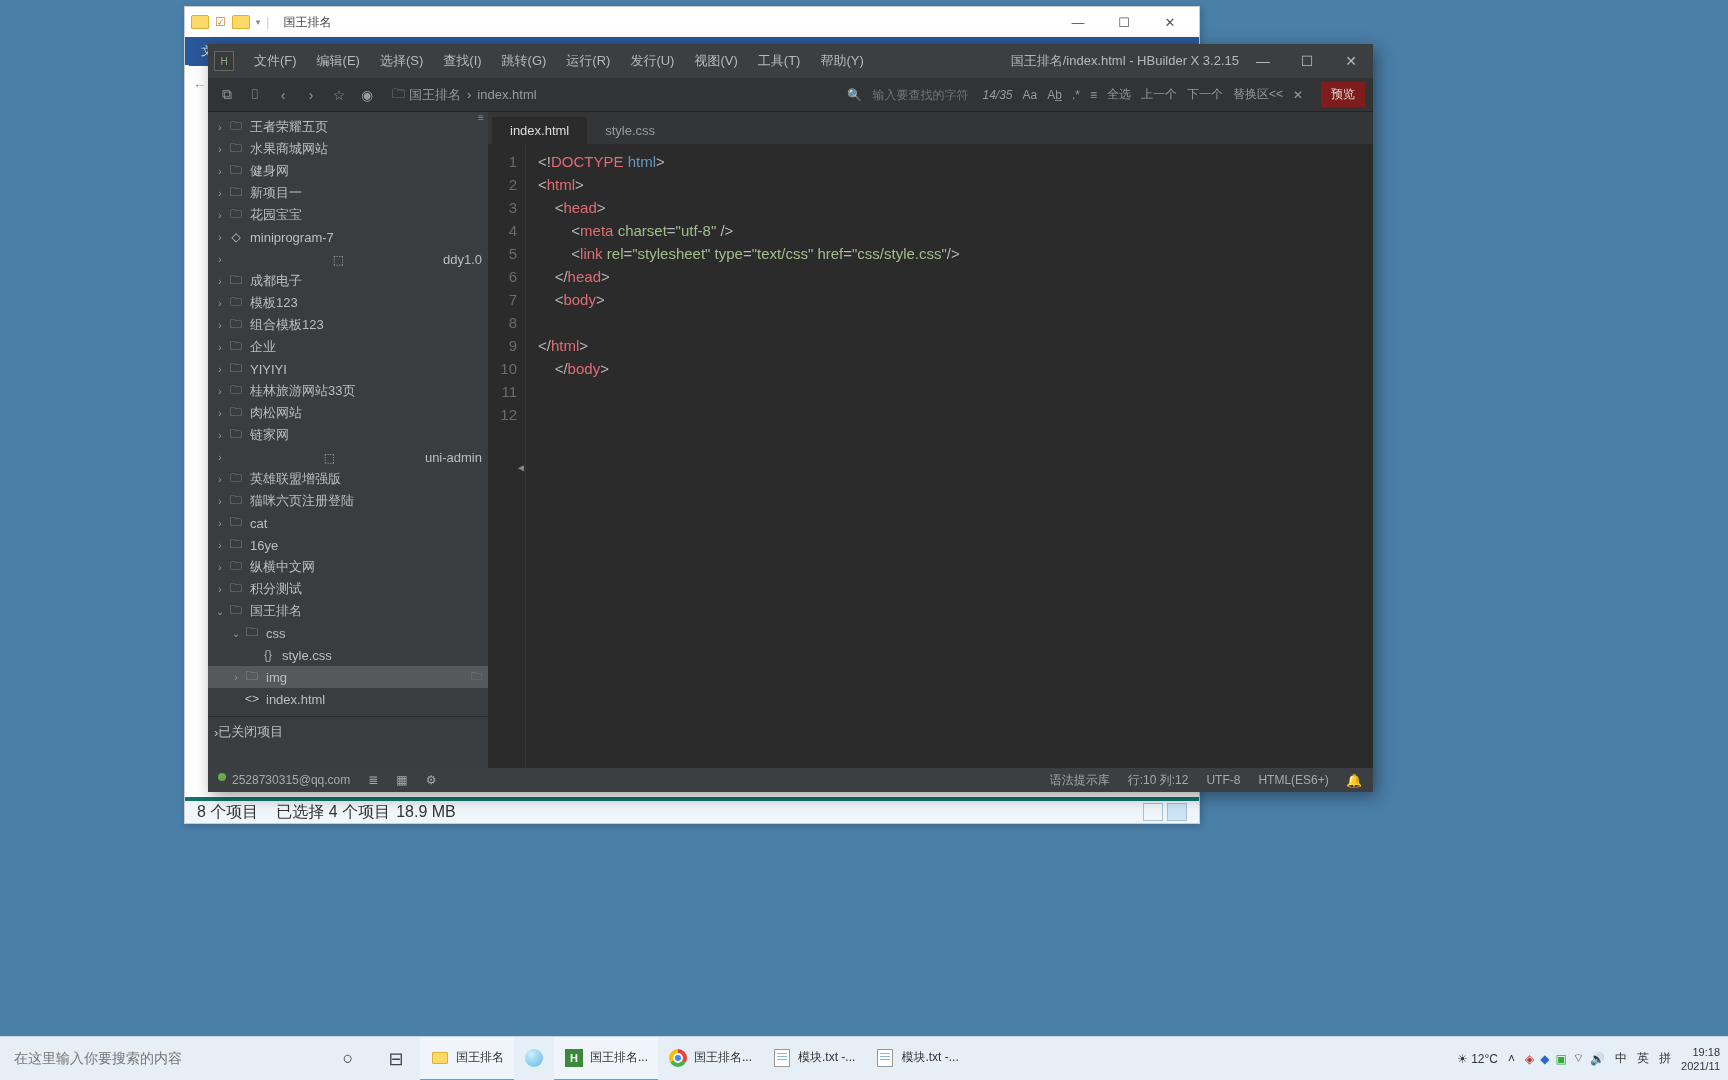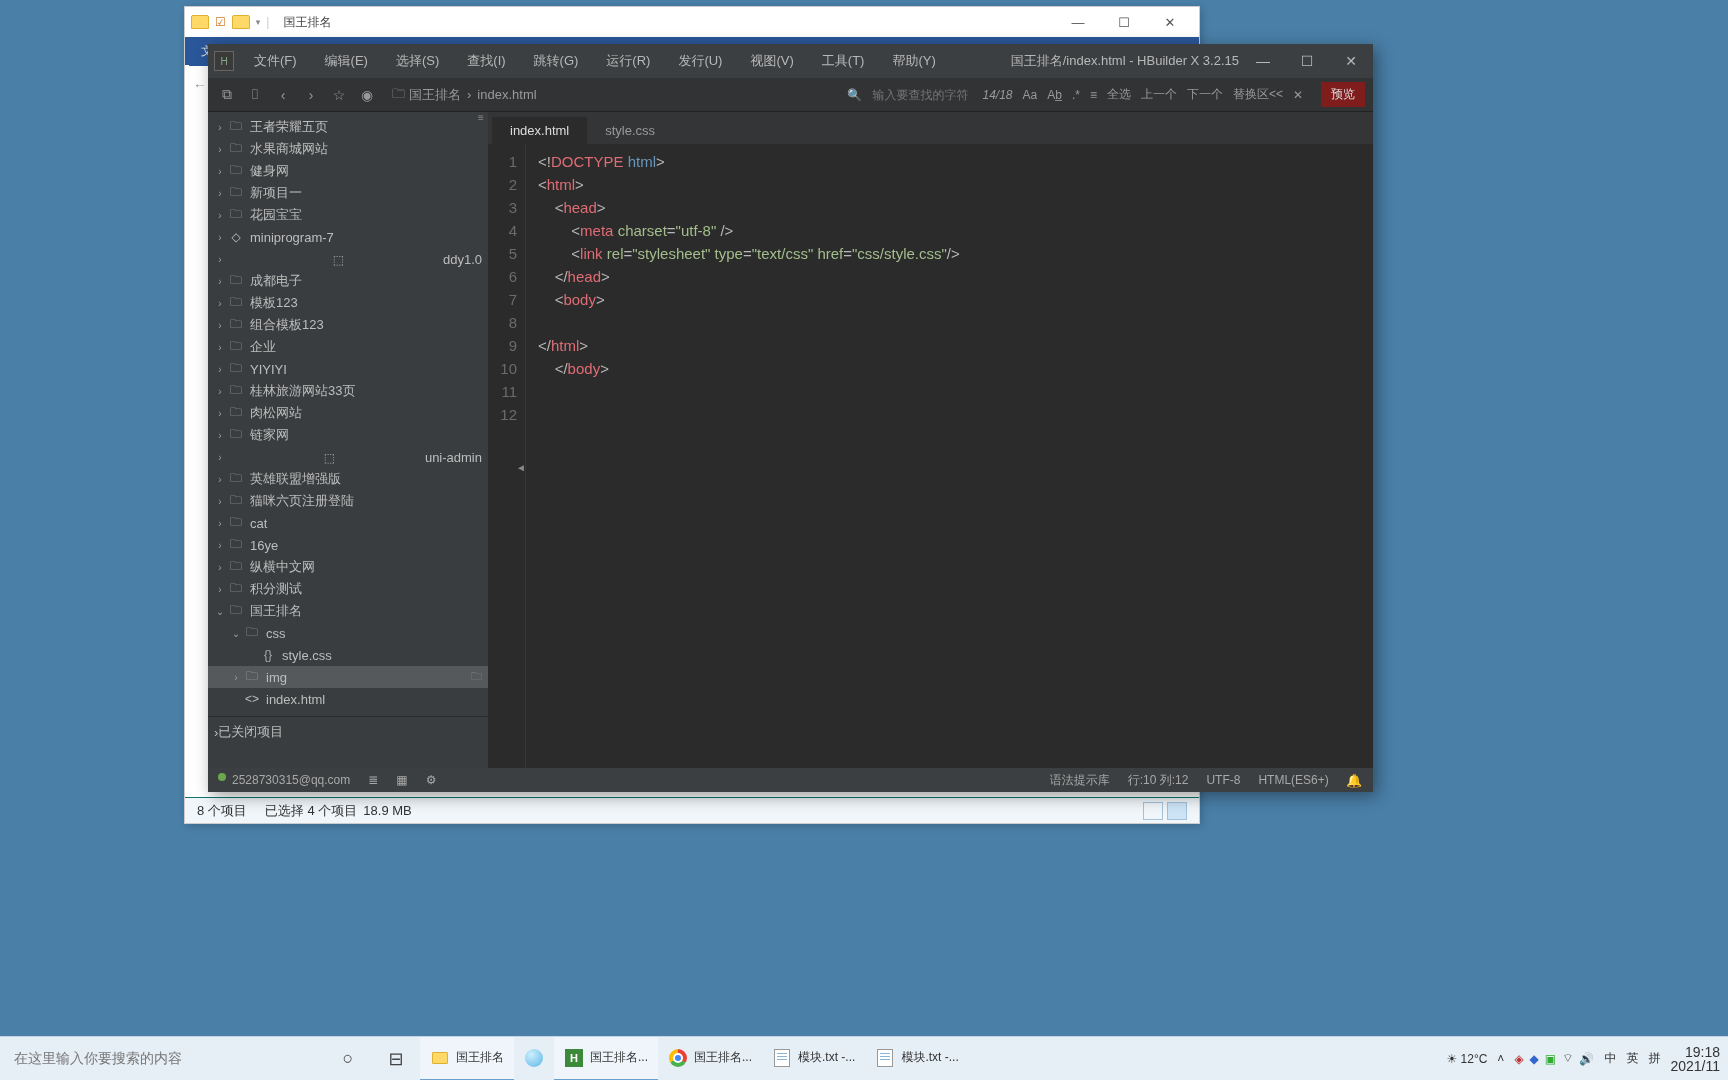--- a/index.html
+++ b/index.html
@@ -10,29 +10,29 @@
 .explorer-titlebar .icons{display:flex;gap:6px;align-items:center}
 .explorer-titlebar .folder-icon{width:18px;height:14px;background:#ffd968;border:1px solid #e0b030;border-radius:2px 2px 0 0}
 .explorer-titlebar .sep{margin:0 6px;color:#ccc}
 .explorer-titlebar .title{margin-left:8px}
 .explorer-winctrl{margin-left:auto;display:flex}
 .explorer-winctrl span{width:46px;height:30px;display:flex;align-items:center;justify-content:center;color:#555;font-size:13px}
 .explorer-ribbon{height:28px;background:#2a579a;display:flex;align-items:center;padding:0 4px}
 .explorer-ribbon .tab{color:#fff;font-size:12px;padding:6px 12px}
 .explorer-ribbon .tab.active{background:#2a579a}
 .explorer-nav{height:36px;display:flex;align-items:center;padding:0 8px;gap:8px;color:#999;font-size:14px}
-.explorer-statusbar{position:absolute;bottom:0;left:0;right:0;height:26px;background:#f1f6fb;border-top:1px solid #0f766e;display:flex;align-items:center;padding:0 12px;font-size:13px;color:#333}
+.explorer-statusbar{position:absolute;bottom:0;left:0;right:0;height:26px;background:#f1f6fb;border-top:4px solid #0f766e;display:flex;align-items:center;padding:0 12px;font-size:16px;color:#333}
 .explorer-statusbar .views{margin-left:auto;display:flex;gap:4px}
 .explorer-statusbar .views span{width:20px;height:18px;border:1px solid #a5c2da;display:inline-block}
 .explorer-statusbar .views span.active{background:#cde4f7}
 
 .hb{position:absolute;left:208px;top:44px;width:1165px;height:748px;background:#2b2b2b;color:#b8b8b8;box-shadow:4px 4px 16px rgba(0,0,0,.4)}
 .hb-titlebar{height:34px;background:#3c3f41;display:flex;align-items:center;padding:0 0 0 6px;font-size:13px;color:#b8b8b8}
 .hb-logo{width:20px;height:20px;background:#3a3a3a;border:1px solid #666;display:flex;align-items:center;justify-content:center;font-size:10px;color:#8a8;margin-right:10px}
-.hb-menus{display:flex;gap:8px}
+.hb-menus{display:flex;gap:0}
 .hb-menus span{padding:0 10px;cursor:default}
 .hb-titletext{margin-left:auto;margin-right:2px;color:#b8b8b8}
 .hb-winctrl{display:flex}
 .hb-winctrl span{width:44px;height:34px;display:flex;align-items:center;justify-content:center;font-size:14px;color:#b8b8b8}
 .hb-toolbar{height:34px;background:#313335;display:flex;align-items:center;padding:0 8px;font-size:13px;color:#999;border-bottom:1px solid #222}
 .hb-toolbar .tbicon{width:22px;text-align:center;margin-right:6px;font-size:14px}
 .hb-toolbar .crumb{display:flex;align-items:center;gap:6px;margin-left:8px}
 .hb-toolbar .crumb .fold{display:flex;align-items:center;gap:4px}
 .hb-toolbar .rightgroup{margin-left:auto;display:flex;align-items:center;gap:10px;font-size:12px}
 .hb-toolbar .searchinput{background:transparent;border:none;color:#999;width:100px;font-size:12px;outline:none}
@@ -82,21 +82,21 @@
 
 .taskbar{position:absolute;left:0;bottom:0;width:100%;height:44px;background:#e6eef6;display:flex;align-items:center;border-top:1px solid #c4d4e2}
 .search-box{height:44px;width:318px;display:flex;align-items:center;padding:9px 14px;font-size:14px;color:#777}
 .tb-icons{display:flex;align-items:center;gap:0;margin-left:6px}
 .tb-btn{width:48px;height:44px;display:flex;align-items:center;justify-content:center;font-size:18px;color:#444}
 .tb-app{height:44px;display:flex;align-items:center;gap:6px;padding:0 10px;font-size:12px;color:#333;border-bottom:2px solid transparent}
 .tb-app.active{background:#f0f5fb;border-bottom:2px solid #6aa0d0}
 .tb-app .appicon{width:20px;height:20px;display:flex;align-items:center;justify-content:center;font-size:14px}
 .tb-right{margin-left:auto;display:flex;align-items:center;gap:10px;padding:0 8px;font-size:12px;color:#333}
 .tb-right .tray{display:flex;gap:6px;align-items:center}
-.tb-right .clock{text-align:right;line-height:14px;font-size:14px}
+.tb-right .clock{text-align:right;line-height:14px;font-size:11px}
 .folder-mini{width:16px;height:12px;background:#ffd968;border:1px solid #e0b030;display:inline-block;border-radius:1px}
 .chrome-icon{width:18px;height:18px;border-radius:50%;background:conic-gradient(#ea4335 0 120deg,#4caf50 120deg 240deg,#fbbc05 240deg 360deg);position:relative}
 .chrome-icon::after{content:"";position:absolute;inset:4px;background:#4285f4;border-radius:50%;border:2px solid #fff}
 .hb-appicon{width:18px;height:18px;background:#3a8a3a;color:#fff;display:flex;align-items:center;justify-content:center;font-size:11px;font-weight:bold}
 .txt-icon{width:16px;height:18px;background:#fff;border:1px solid #999;position:relative}
 .txt-icon::after{content:"";position:absolute;left:2px;top:3px;right:2px;height:1px;background:#8ab4d8;box-shadow:0 3px 0 #8ab4d8,0 6px 0 #8ab4d8}
 .orb{width:18px;height:18px;border-radius:50%;background:radial-gradient(circle at 35% 30%,#cdeffd,#5bb6e6)}
 
 .desk-dot{position:absolute;width:6px;height:6px;background:#fff;border:1px solid #3399dd}
 </style>
@@ -175,21 +175,21 @@
       <div class="fold">
           <span>🗀</span>
           <span>国王排名</span>
         </div>
       <span>›</span>
       <span>index.html</span>
     </div>
     <div class="rightgroup">
       <span>🔍</span>
       <input class="searchinput" placeholder="输入要查找的字符" style="">
-      <span style="font-style:italic">14/18</span>
+      <span style="font-style:italic">14/35</span>
       <span>Aa</span>
       <span>Ab̲</span>
       <span>.*</span>
       <span>≡</span>
       <span>全选</span>
       <span>上一个</span>
       <span>下一个</span>
       <span>替换区&lt;&lt;</span>
       <span>✕</span>
       <span class="preview-btn">预览</span>

